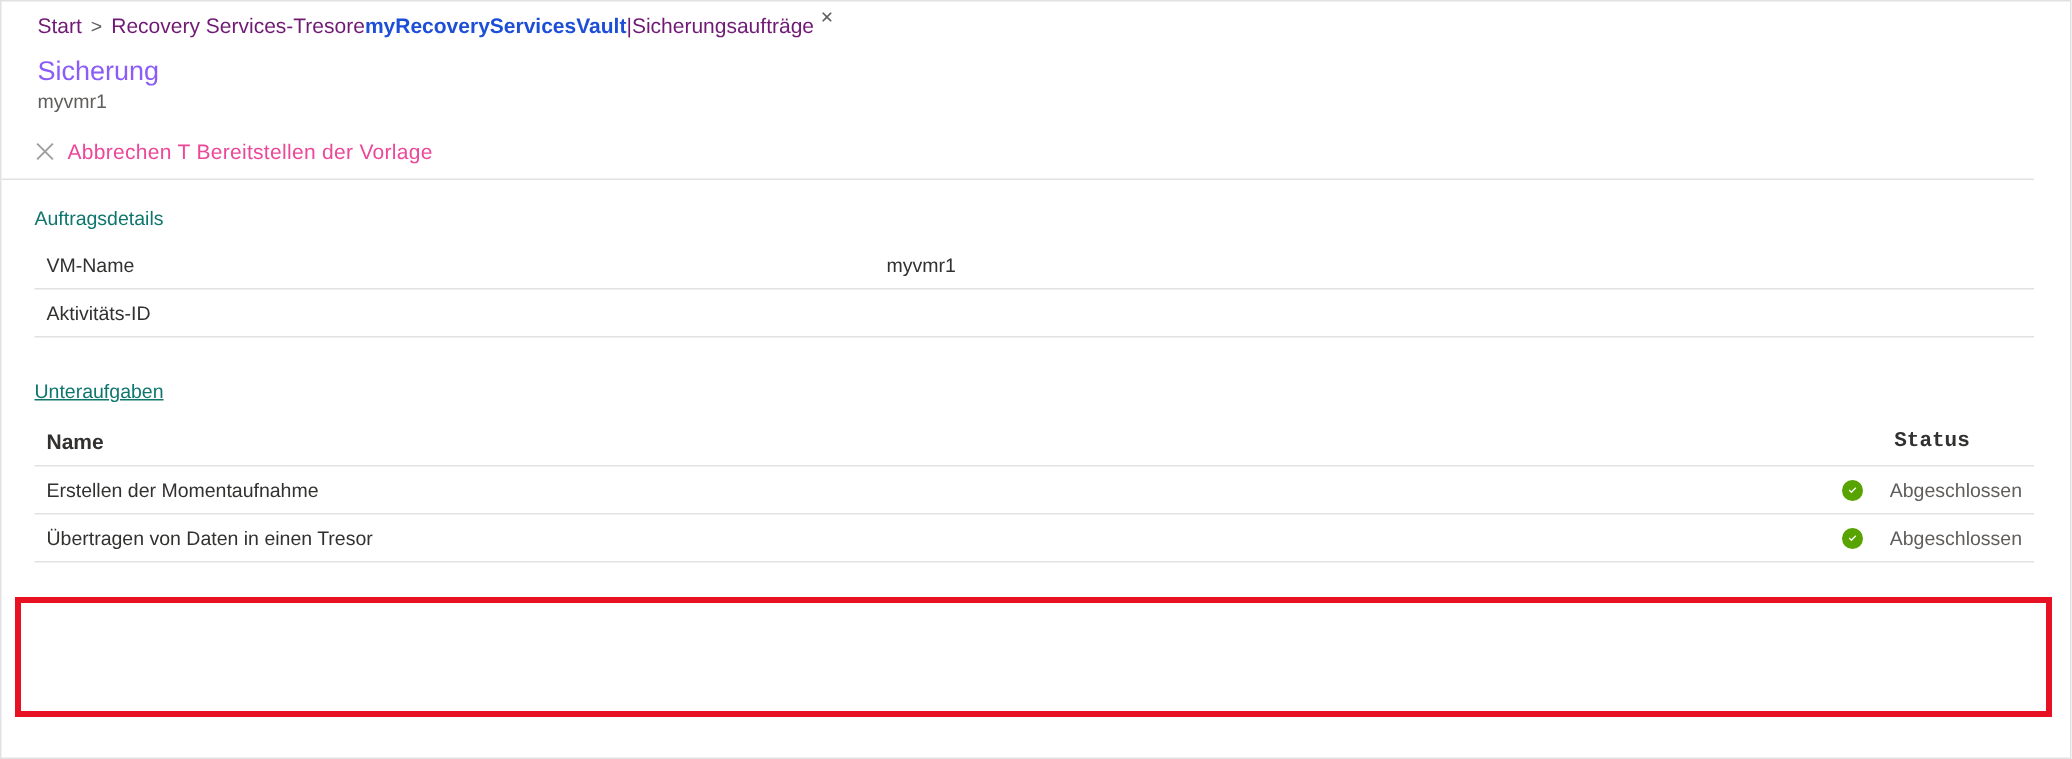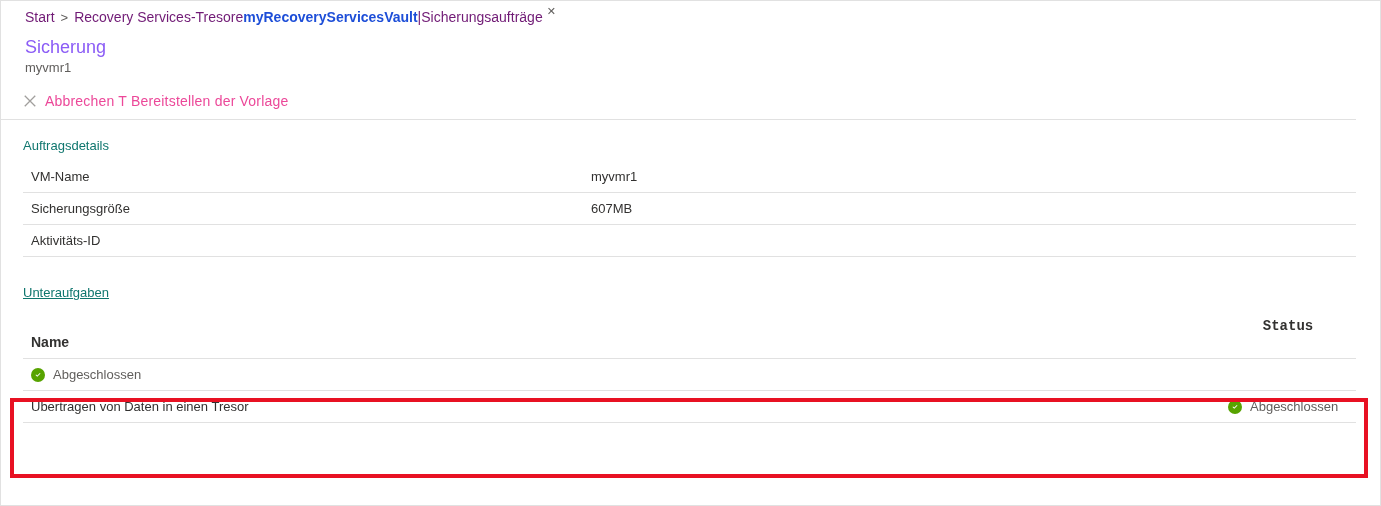--- a/index.html
+++ b/index.html
@@ -104,35 +104,36 @@
     margin: 0 24px 0 22px;
   }
   .subtasks-head {
     display: flex;
     border-bottom: 1px solid #e1e1e1;
     padding: 10px 8px 8px 8px;
     font-size: 14px;
     color: #323130;
     font-weight: 600;
   }
-  .subtasks-head .col-name { flex: 1; margin-top: 16px; }
+  .subtasks-head .col-name { flex: 1; }
   .subtasks-head .col-status { width: 120px; text-align: center; font-family: Liberation Mono, monospace; }
   .subtasks-body .st-row {
     display: flex;
     border-bottom: 1px solid #e1e1e1;
     padding: 8px 8px;
     font-size: 13px;
     align-items: center;
   }
   .subtasks-body .col-name { flex: 1; color: #323130; }
   .subtasks-body .col-status {
     width: 120px;
     display: flex;
     align-items: center;
     color: #605e5c;
+    justify-content: space-between;
   }
   .status-icon {
     width: 14px; height: 14px;
     border-radius: 50%;
     background: #57a300;
     display: inline-flex;
     align-items: center;
     justify-content: center;
     margin-right: 8px;
     flex-shrink: 0;
@@ -171,36 +172,33 @@
   </div>
 </div>
 
 <div class="section-label">Auftragsdetails</div>
 <div class="details-table">
   <div class="details-row">
     <div class="dk">VM-Name</div>
     <div class="dv">myvmr1</div>
   </div>
   <div class="details-row">
-    <div class="dk">Sicherungsgröße</div>
-    <div class="dv">607MB</div>
-  </div>
-  <div class="details-row">
     <div class="dk">Aktivitäts-ID</div>
   </div>
 </div>
 
 <div class="section-label" style="padding-top:28px;text-decoration:underline;">Unteraufgaben</div>
 <div class="subtasks">
   <div class="subtasks-head">
     <div class="col-name">Name</div>
     <div class="col-status">Status</div>
   </div>
   <div class="subtasks-body">
     <div class="st-row">
+      <div class="col-name">Erstellen der Momentaufnahme</div>
       <div class="col-status">
         <span class="status-icon">
           <svg viewBox="0 0 16 16">
               <path d="M6.5 11.5 L3 8 l1.2-1.2 2.3 2.3 5.3-5.3L13 5z"></path>
             </svg>
         </span>
         <span>Abgeschlossen</span>
       </div>
     </div>
     <div class="st-row">

